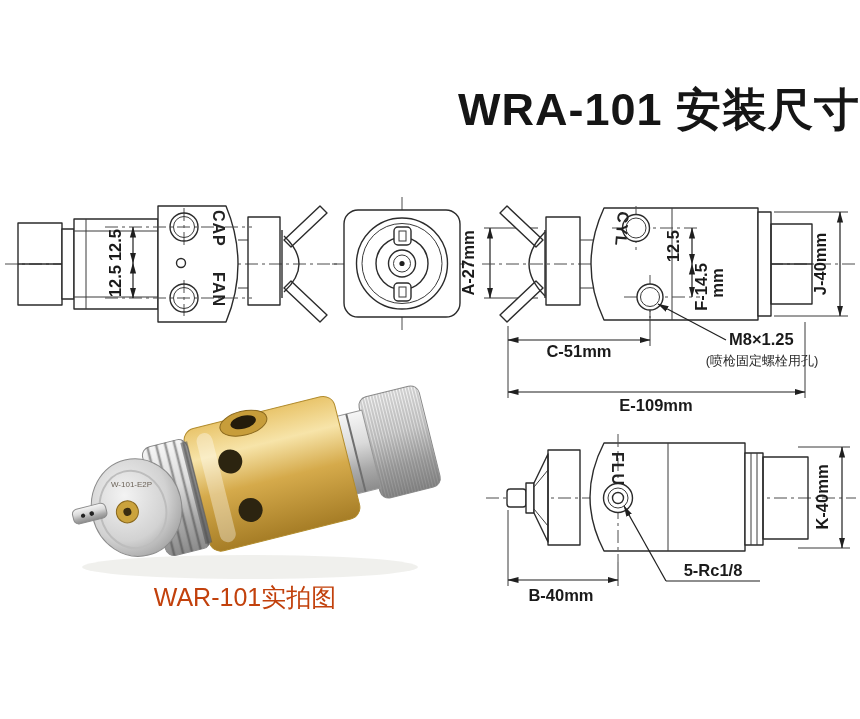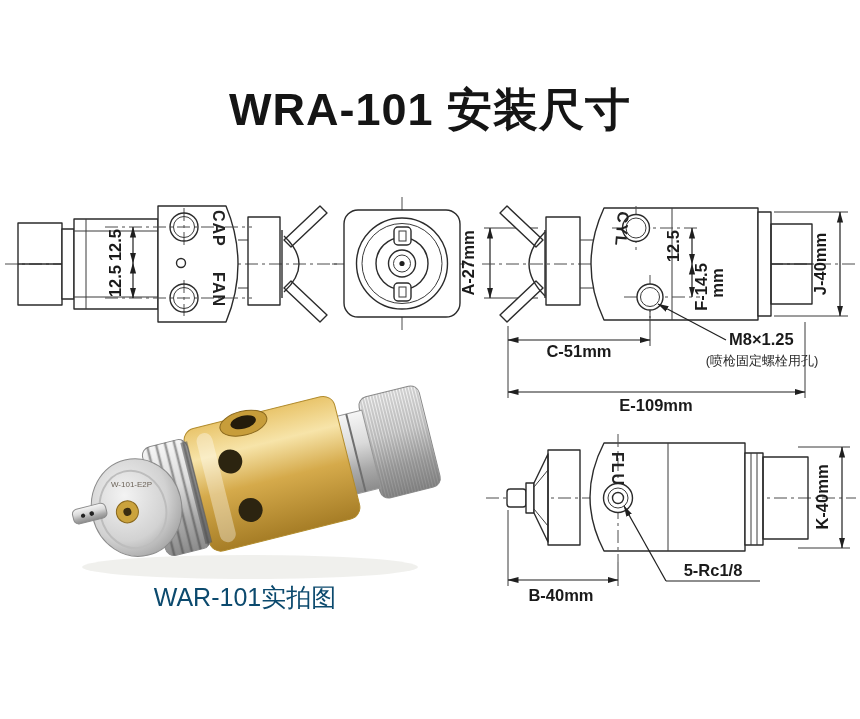--- a/index.html
+++ b/index.html
@@ -1,21 +1,21 @@
 <!DOCTYPE html>
 <html><head>
 <meta charset="utf-8">
 <style>
   html,body{margin:0;padding:0;background:#fff;}
   #stage{position:relative;width:860px;height:719px;background:#ffffff;overflow:hidden;
          font-family:"Liberation Sans","DejaVu Sans",sans-serif;}
-  #title{position:absolute;left:0;top:80px;width:100%;text-align:center;
+  #title{position:absolute;left:0;top:80px;width:100%;text-align:right;
          font-size:45px;font-weight:600;letter-spacing:1px;color:#151515;}
   #caption{position:absolute;left:95px;top:581px;width:300px;text-align:center;
-         font-size:25px;font-weight:500;color:#0c4a6e;}
+         font-size:25px;font-weight:500;color:#c2410c;}
   svg{position:absolute;left:0;top:0;}
   .ol{stroke:#2b2b2b;stroke-width:1.4;fill:none;stroke-linejoin:round;}
   .olw{stroke:#2b2b2b;stroke-width:1.4;fill:#ffffff;stroke-linejoin:round;}
   .thin{stroke:#3a3a3a;stroke-width:1;fill:none;}
   .cl{stroke:#4d4d4d;stroke-width:1;fill:none;stroke-dasharray:13 4 3 4;}
   .dim{stroke:#1f1f1f;stroke-width:1.2;fill:none;}
   .dtxt{font-family:"Liberation Sans","DejaVu Sans",sans-serif;font-size:16.5px;font-weight:700;fill:#1a1a1a;}
   .ptxt{font-family:"Liberation Sans","DejaVu Sans",sans-serif;font-size:16px;font-weight:600;fill:#222;letter-spacing:1px;}
   .ntxt{font-family:"Liberation Sans","DejaVu Sans",sans-serif;font-size:13px;font-weight:400;fill:#2a2a2a;}
   .mtxt{font-family:"Liberation Sans","DejaVu Sans",sans-serif;font-size:8px;fill:#6b6257;}

